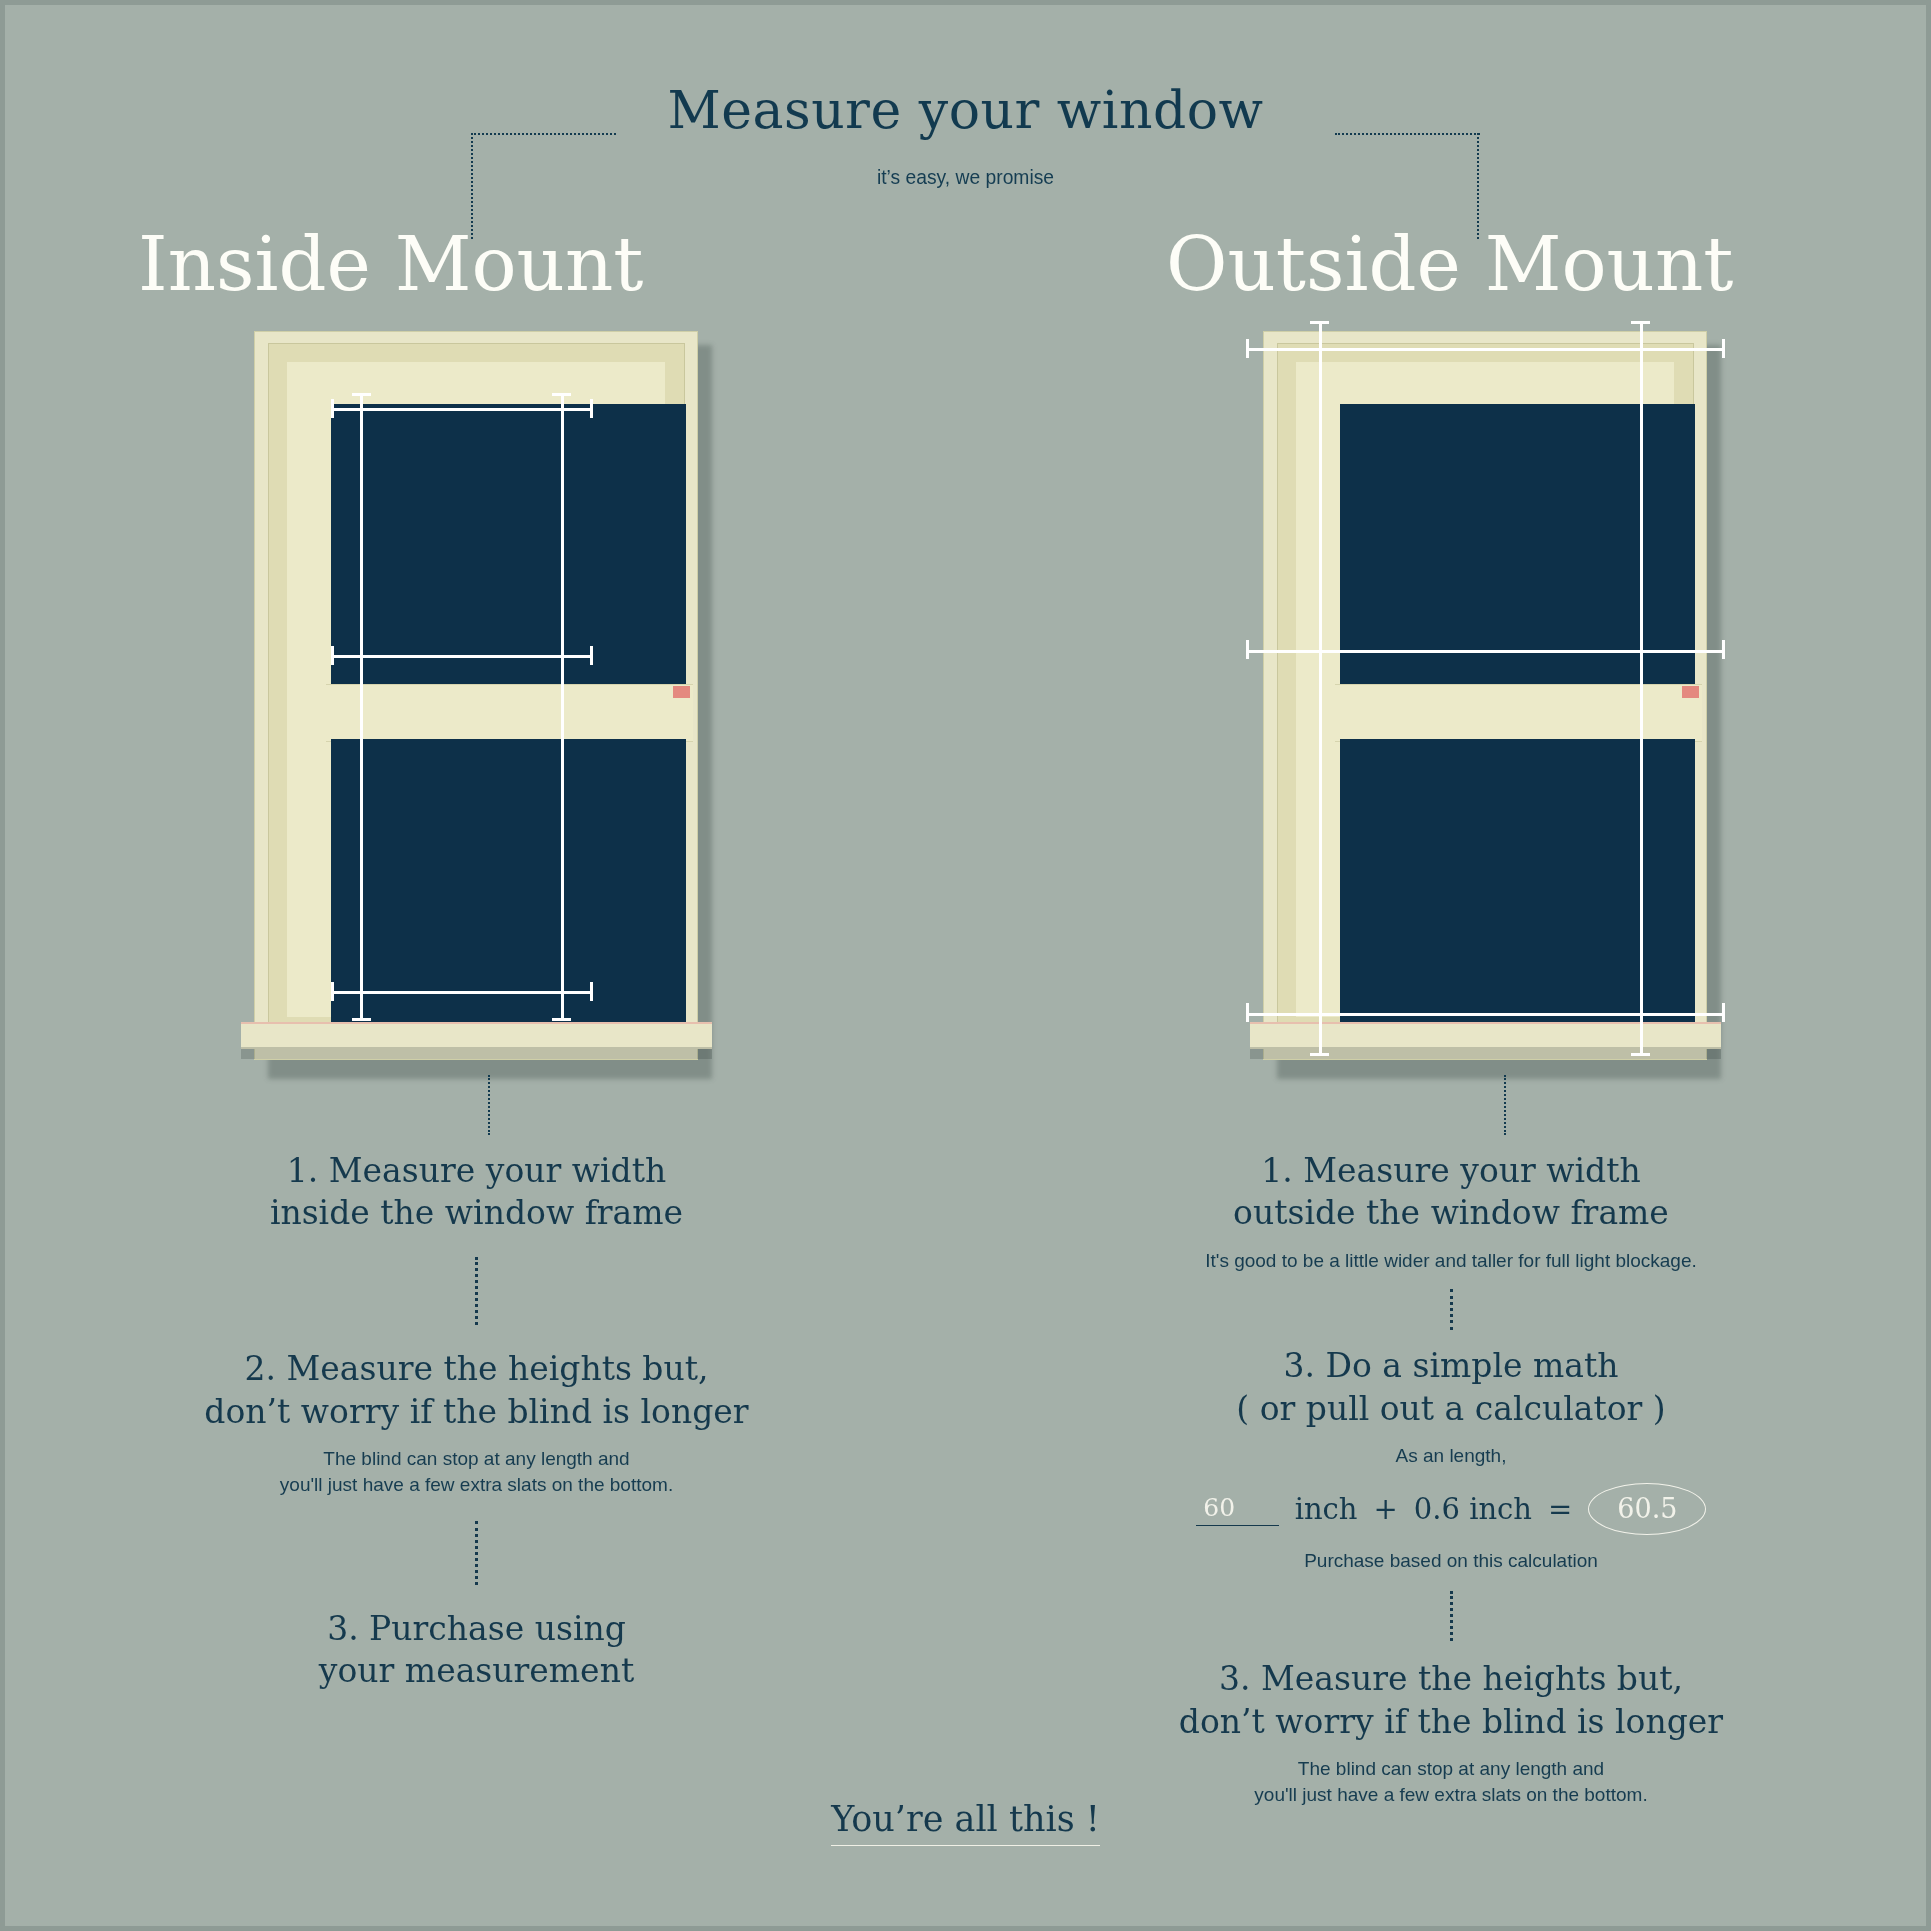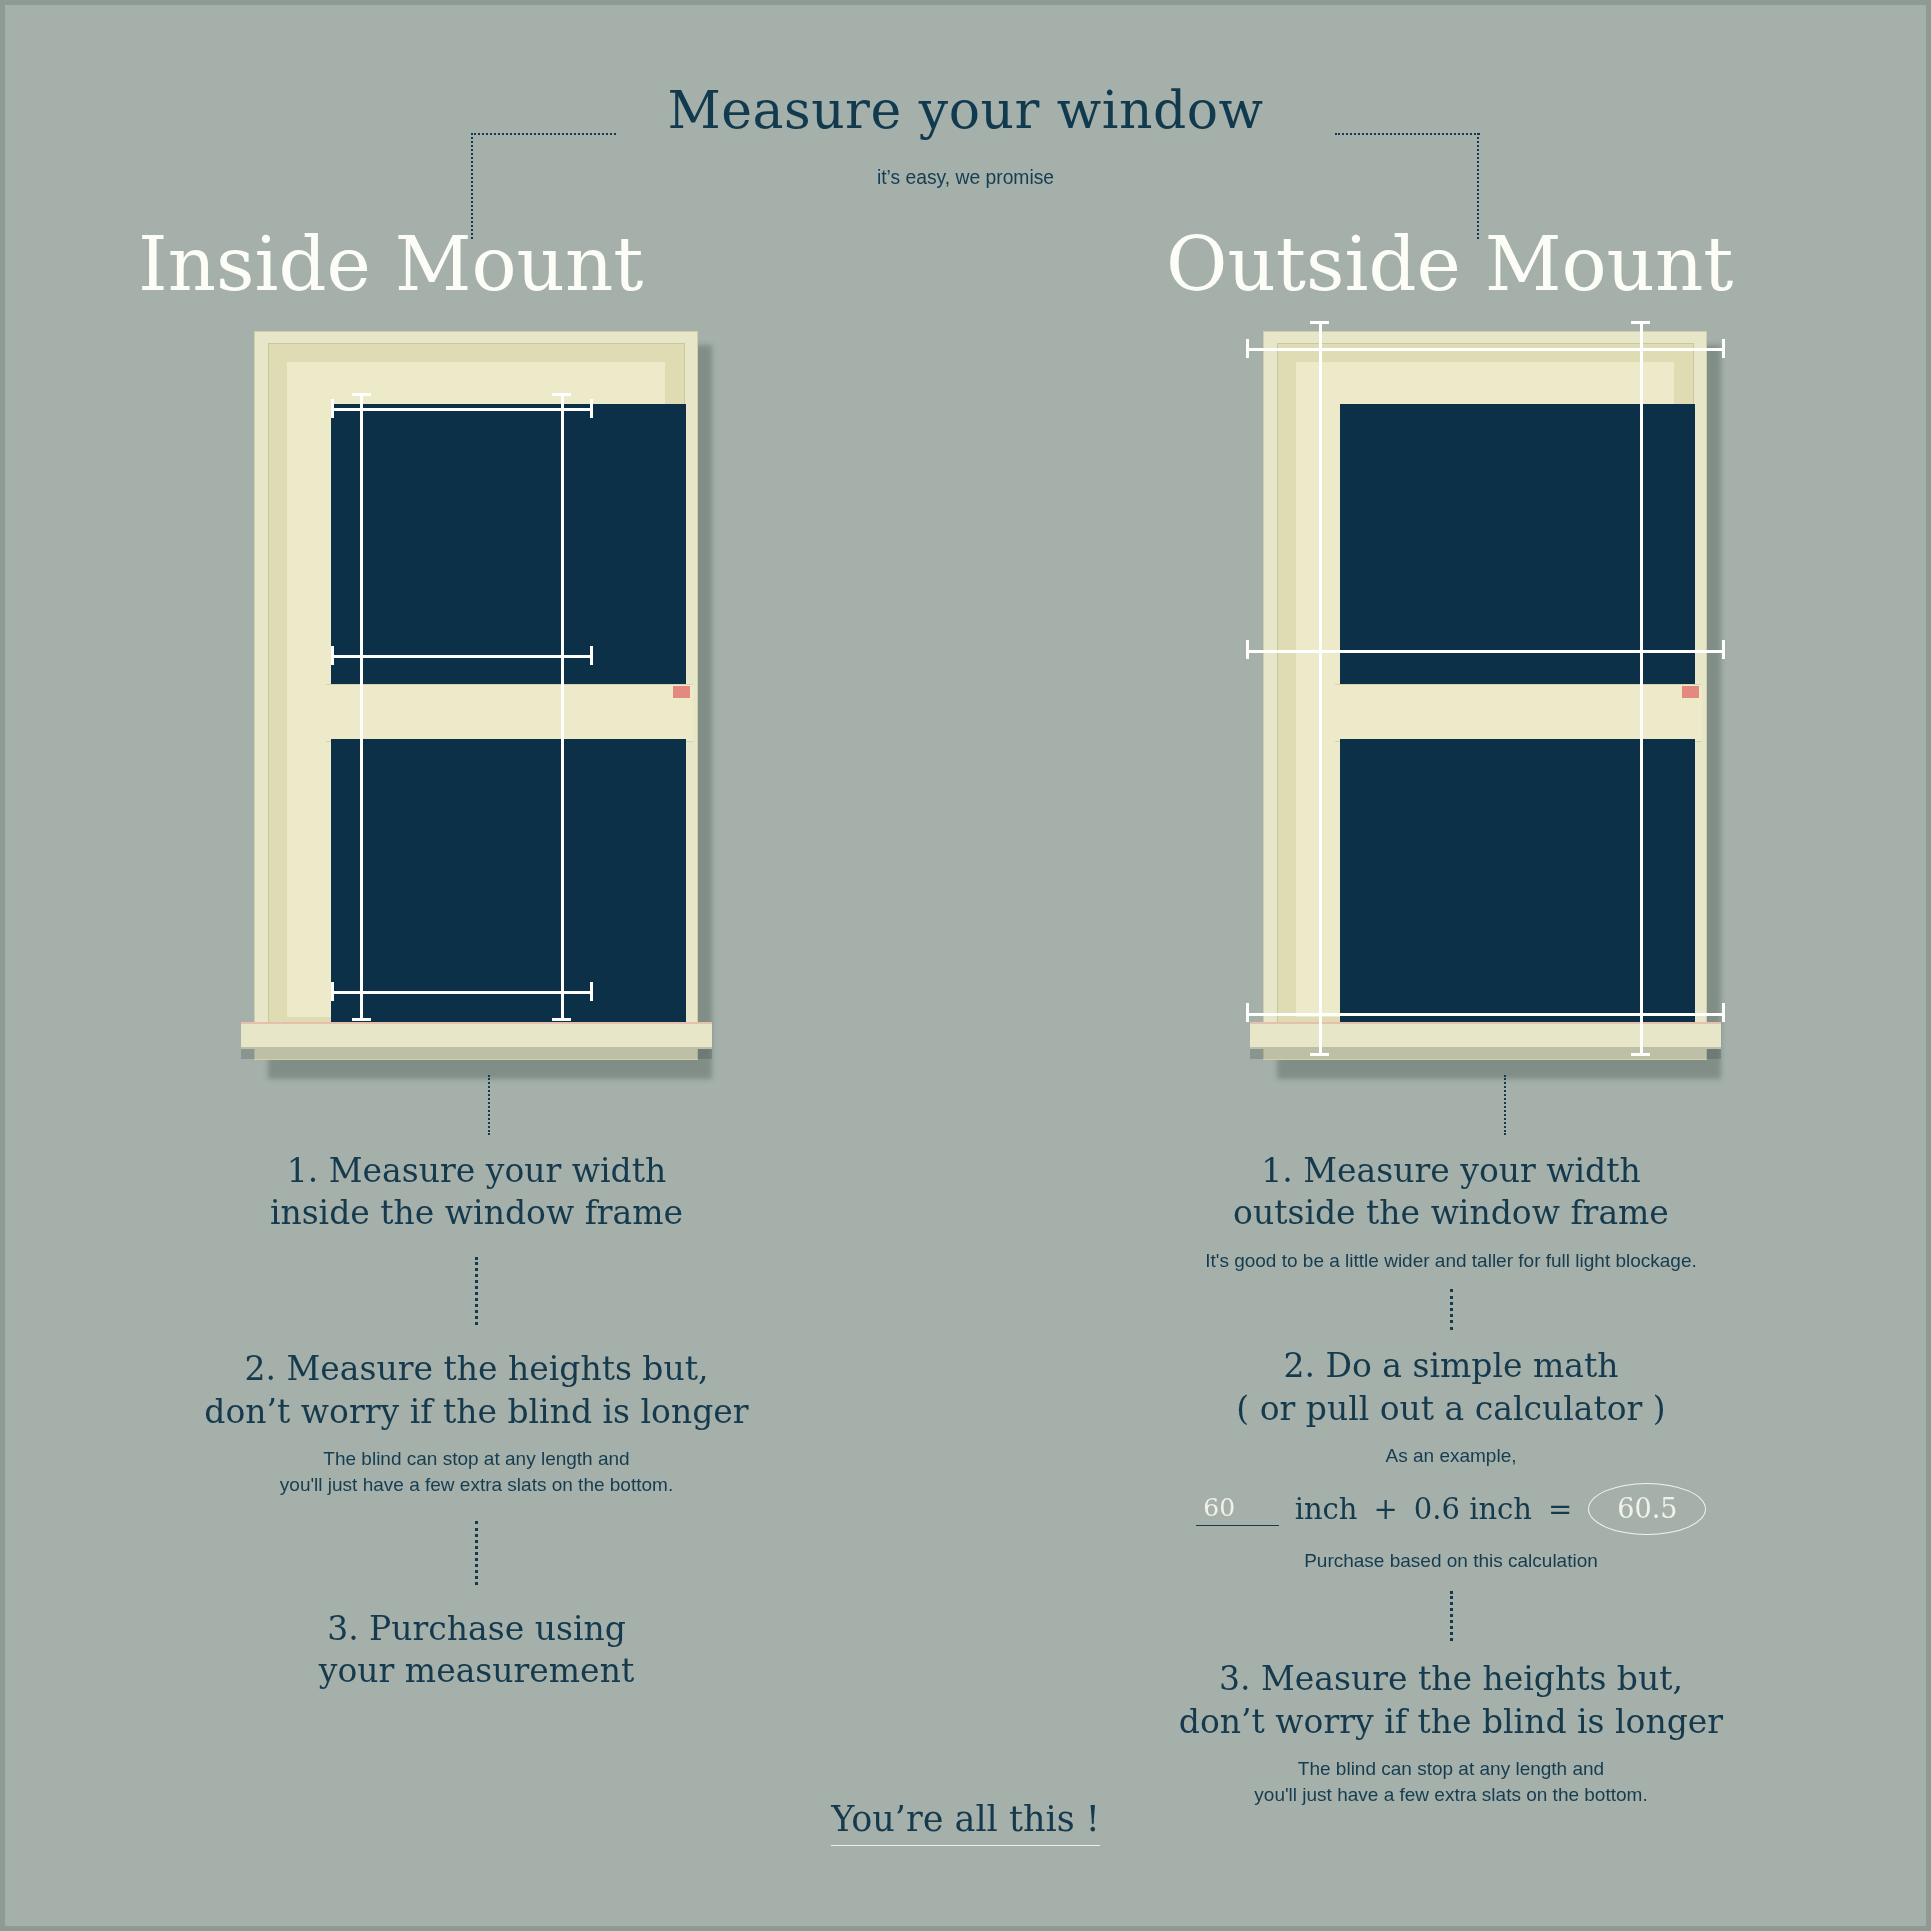--- a/index.html
+++ b/index.html
@@ -355,23 +355,23 @@
       <div class="dots-sep" style="height:64px; margin-top:23px; margin-bottom:23px;"></div>
       <p class="step-title" style="white-space:pre-line;">3.  Purchase using
 your measurement</p>
     </div>
 
     <div class="steps right">
       <p class="step-title" style="white-space:pre-line;">1. Measure your width
 outside the window frame</p>
       <p class="step-note">It's good to be a little wider and taller for full light blockage.</p>
       <div class="dots-sep" style="height:41px; margin-top:15.4px; margin-bottom:15.4px;"></div>
-      <p class="step-title" style="white-space:pre-line;">2. Do a simple math
+      <p class="step-title" style="white-space:pre-line;">3. Do a simple math
 ( or pull out a calculator )</p>
-      <p class="step-note">As an example,</p>
+      <p class="step-note">As an length,</p>
 
       <div class="calc-row">
         <span class="calc-blank">
           <span>60</span>
         </span>
         <span>inch</span>
         <span>+</span>
         <span>0.6 inch</span>
         <span>=</span>
         <span class="calc-answer">60.5</span>

